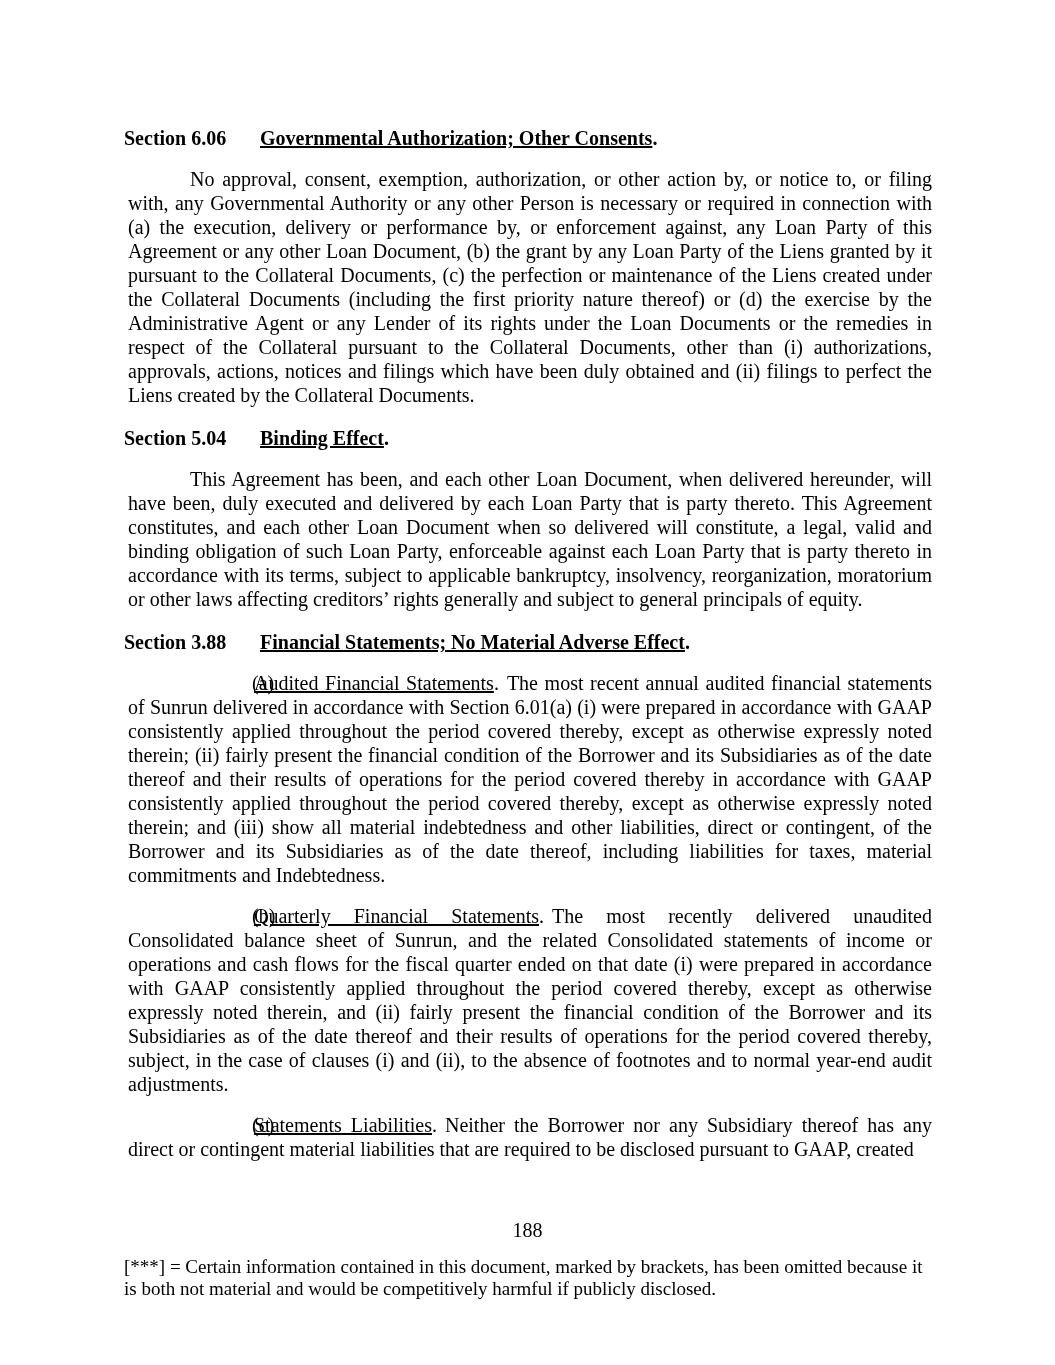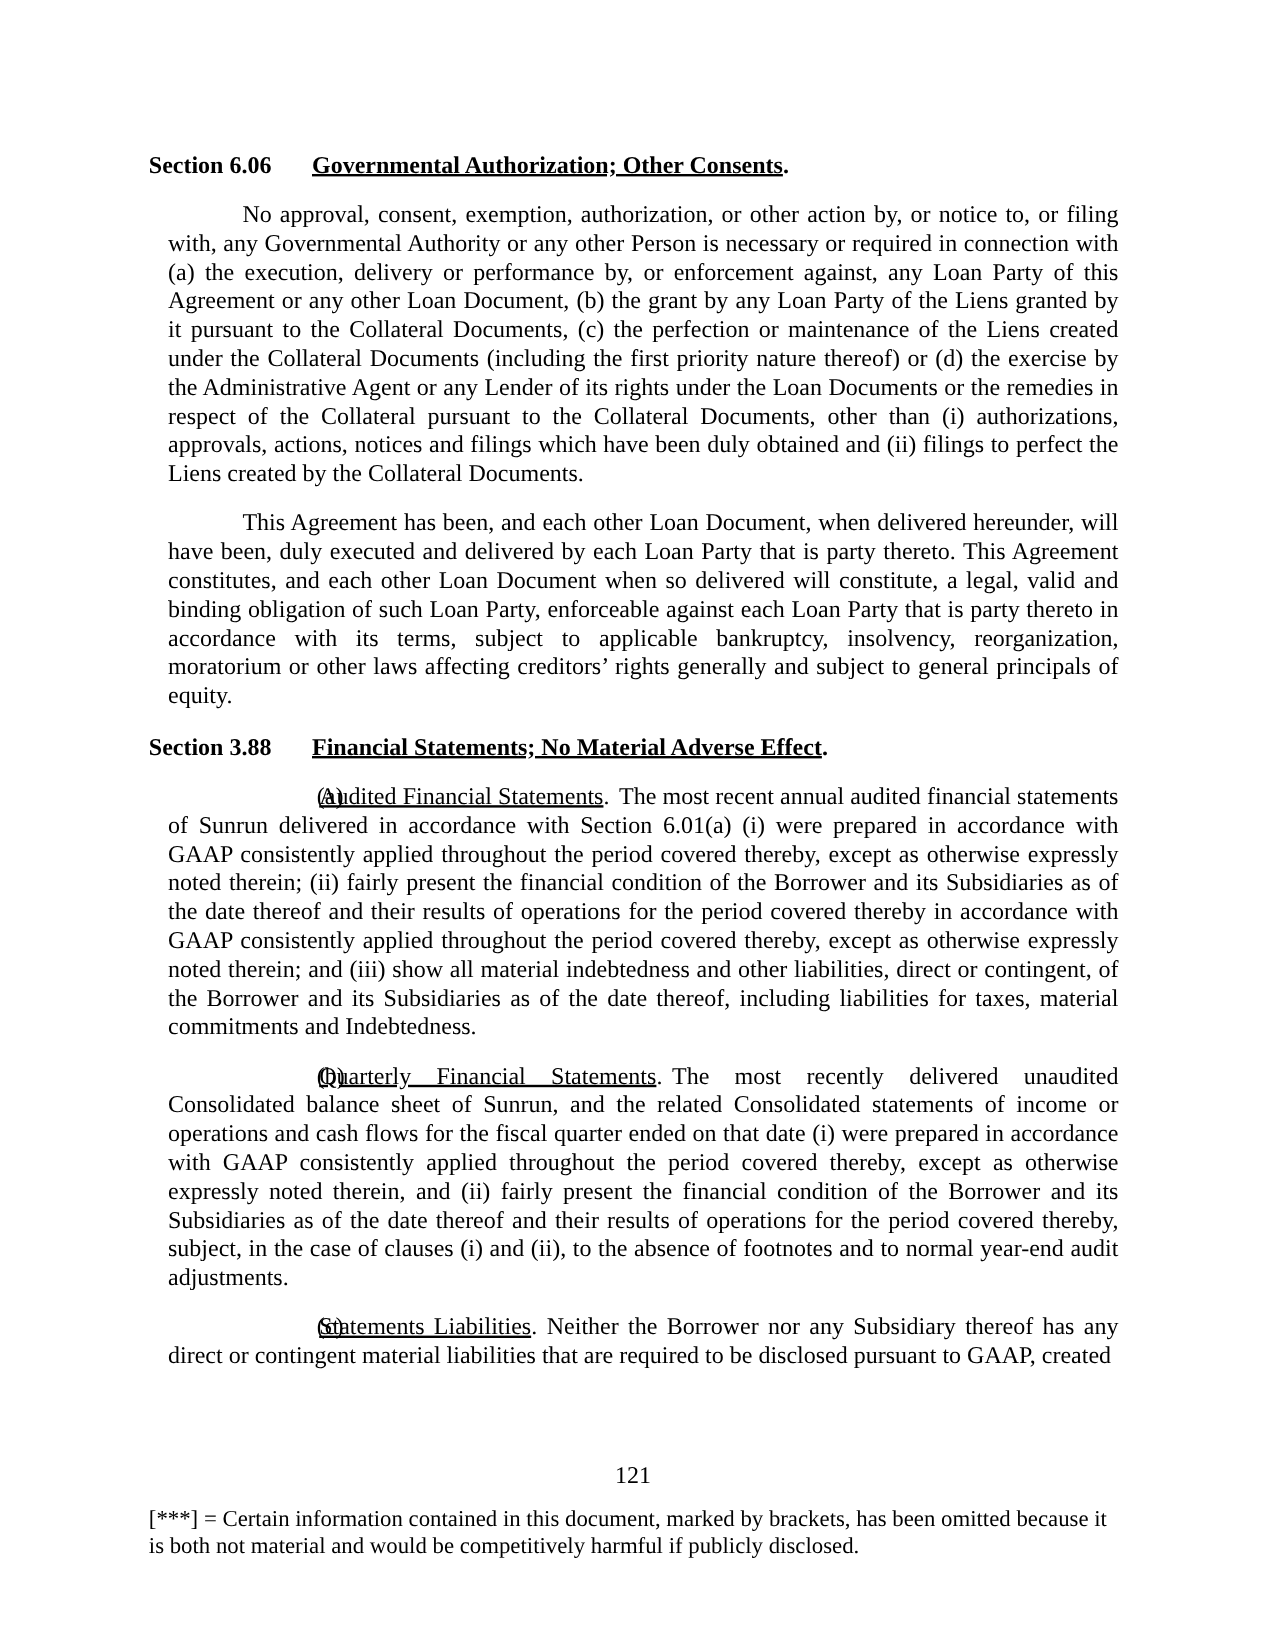--- a/index.html
+++ b/index.html
@@ -35,21 +35,21 @@
   }
   .sec-label {
     display: inline-block;
     width: 136px;
   }
   .underline {
     text-decoration: underline;
     text-align: right;
   }
   .para {
-    margin: 17px 0 0 16px;
+    margin: 17px 0 0 4px;
     text-indent: 62px;
   }
   .sub-label {
     display: inline-block;
     width: 64px;
   }
   .after-period {
     padding-left: 8px;
   }
   .page-number {
@@ -75,30 +75,31 @@
 <body>
 
 <div class="page">
 
   <div class="content">
 
     <p class="heading"><span class="sec-label">Section 6.06</span><span class="underline">Governmental Authorization; Other Consents</span><span>.</span></p>
 
     <p class="para">No approval, consent, exemption, authorization, or other action by, or notice to, or filing with, any Governmental Authority or any other Person is necessary or required in connection with (a) the execution, delivery or performance by, or enforcement against, any Loan Party of this Agreement or any other Loan Document, (b) the grant by any Loan Party of the Liens granted by it pursuant to the Collateral Documents, (c) the perfection or maintenance of the Liens created under the Collateral Documents (including the first priority nature thereof) or (d) the exercise by the Administrative Agent or any Lender of its rights under the Loan Documents or the remedies in respect of the Collateral pursuant to the Collateral Documents, other than (i) authorizations, approvals, actions, notices and filings which have been duly obtained and (ii) filings to perfect the Liens created by the Collateral Documents.</p>
 
+    <p class="heading"><span class="sec-label">Section 5.04</span><span class="underline">Binding Effect</span><span>.</span></p>
 
     <p class="para">This Agreement has been, and each other Loan Document, when delivered hereunder, will have been, duly executed and delivered by each Loan Party that is party thereto.  This Agreement constitutes, and each other Loan Document when so delivered will constitute, a legal, valid and binding obligation of such Loan Party, enforceable against each Loan Party that is party thereto in accordance with its terms, subject to applicable bankruptcy, insolvency, reorganization, moratorium or other laws affecting creditors’ rights generally and subject to general principals of equity.</p>
 
     <p class="heading"><span class="sec-label">Section 3.88</span><span class="underline">Financial Statements; No Material Adverse Effect</span><span>.</span></p>
 
     <p class="para"><span class="sub-label">(a)</span><span class="underline">Audited Financial Statements</span><span>.</span><span class="after-period">The most recent annual audited financial statements of Sunrun delivered in accordance with Section 6.01(a) (i) were prepared in accordance with GAAP consistently applied throughout the period covered thereby, except as otherwise expressly noted therein; (ii) fairly present the financial condition of the Borrower and its Subsidiaries as of the date thereof and their results of operations for the period covered thereby in accordance with GAAP consistently applied throughout the period covered thereby, except as otherwise expressly noted therein; and (iii) show all material indebtedness and other liabilities, direct or contingent, of the Borrower and its Subsidiaries as of the date thereof, including liabilities for taxes, material commitments and Indebtedness.</span></p>
 
     <p class="para"><span class="sub-label">(b)</span><span class="underline">Quarterly Financial Statements</span><span>.</span><span class="after-period">The most recently delivered unaudited Consolidated balance sheet of Sunrun, and the related Consolidated statements of income or operations and cash flows for the fiscal quarter ended on that date (i) were prepared in accordance with GAAP consistently applied throughout the period covered thereby, except as otherwise expressly noted therein, and (ii) fairly present the financial condition of the Borrower and its Subsidiaries as of the date thereof and their results of operations for the period covered thereby, subject, in the case of clauses (i) and (ii), to the absence of footnotes and to normal year-end audit adjustments.</span></p>
 
     <p class="para"><span class="sub-label">(c)</span><span class="underline">Statements Liabilities</span><span>.</span><span class="after-period">Neither the Borrower nor any Subsidiary thereof has any direct or contingent material liabilities that are required to be disclosed pursuant to GAAP, created</span></p>
 
   </div>
 
-  <div class="page-number">121</div>
+  <div class="page-number">188</div>
 
   <div class="footnote">[***] = Certain information contained in this document, marked by brackets, has been omitted because it is both not material and would be competitively harmful if publicly disclosed.</div>
 
 </div>
 
 </body></html>

